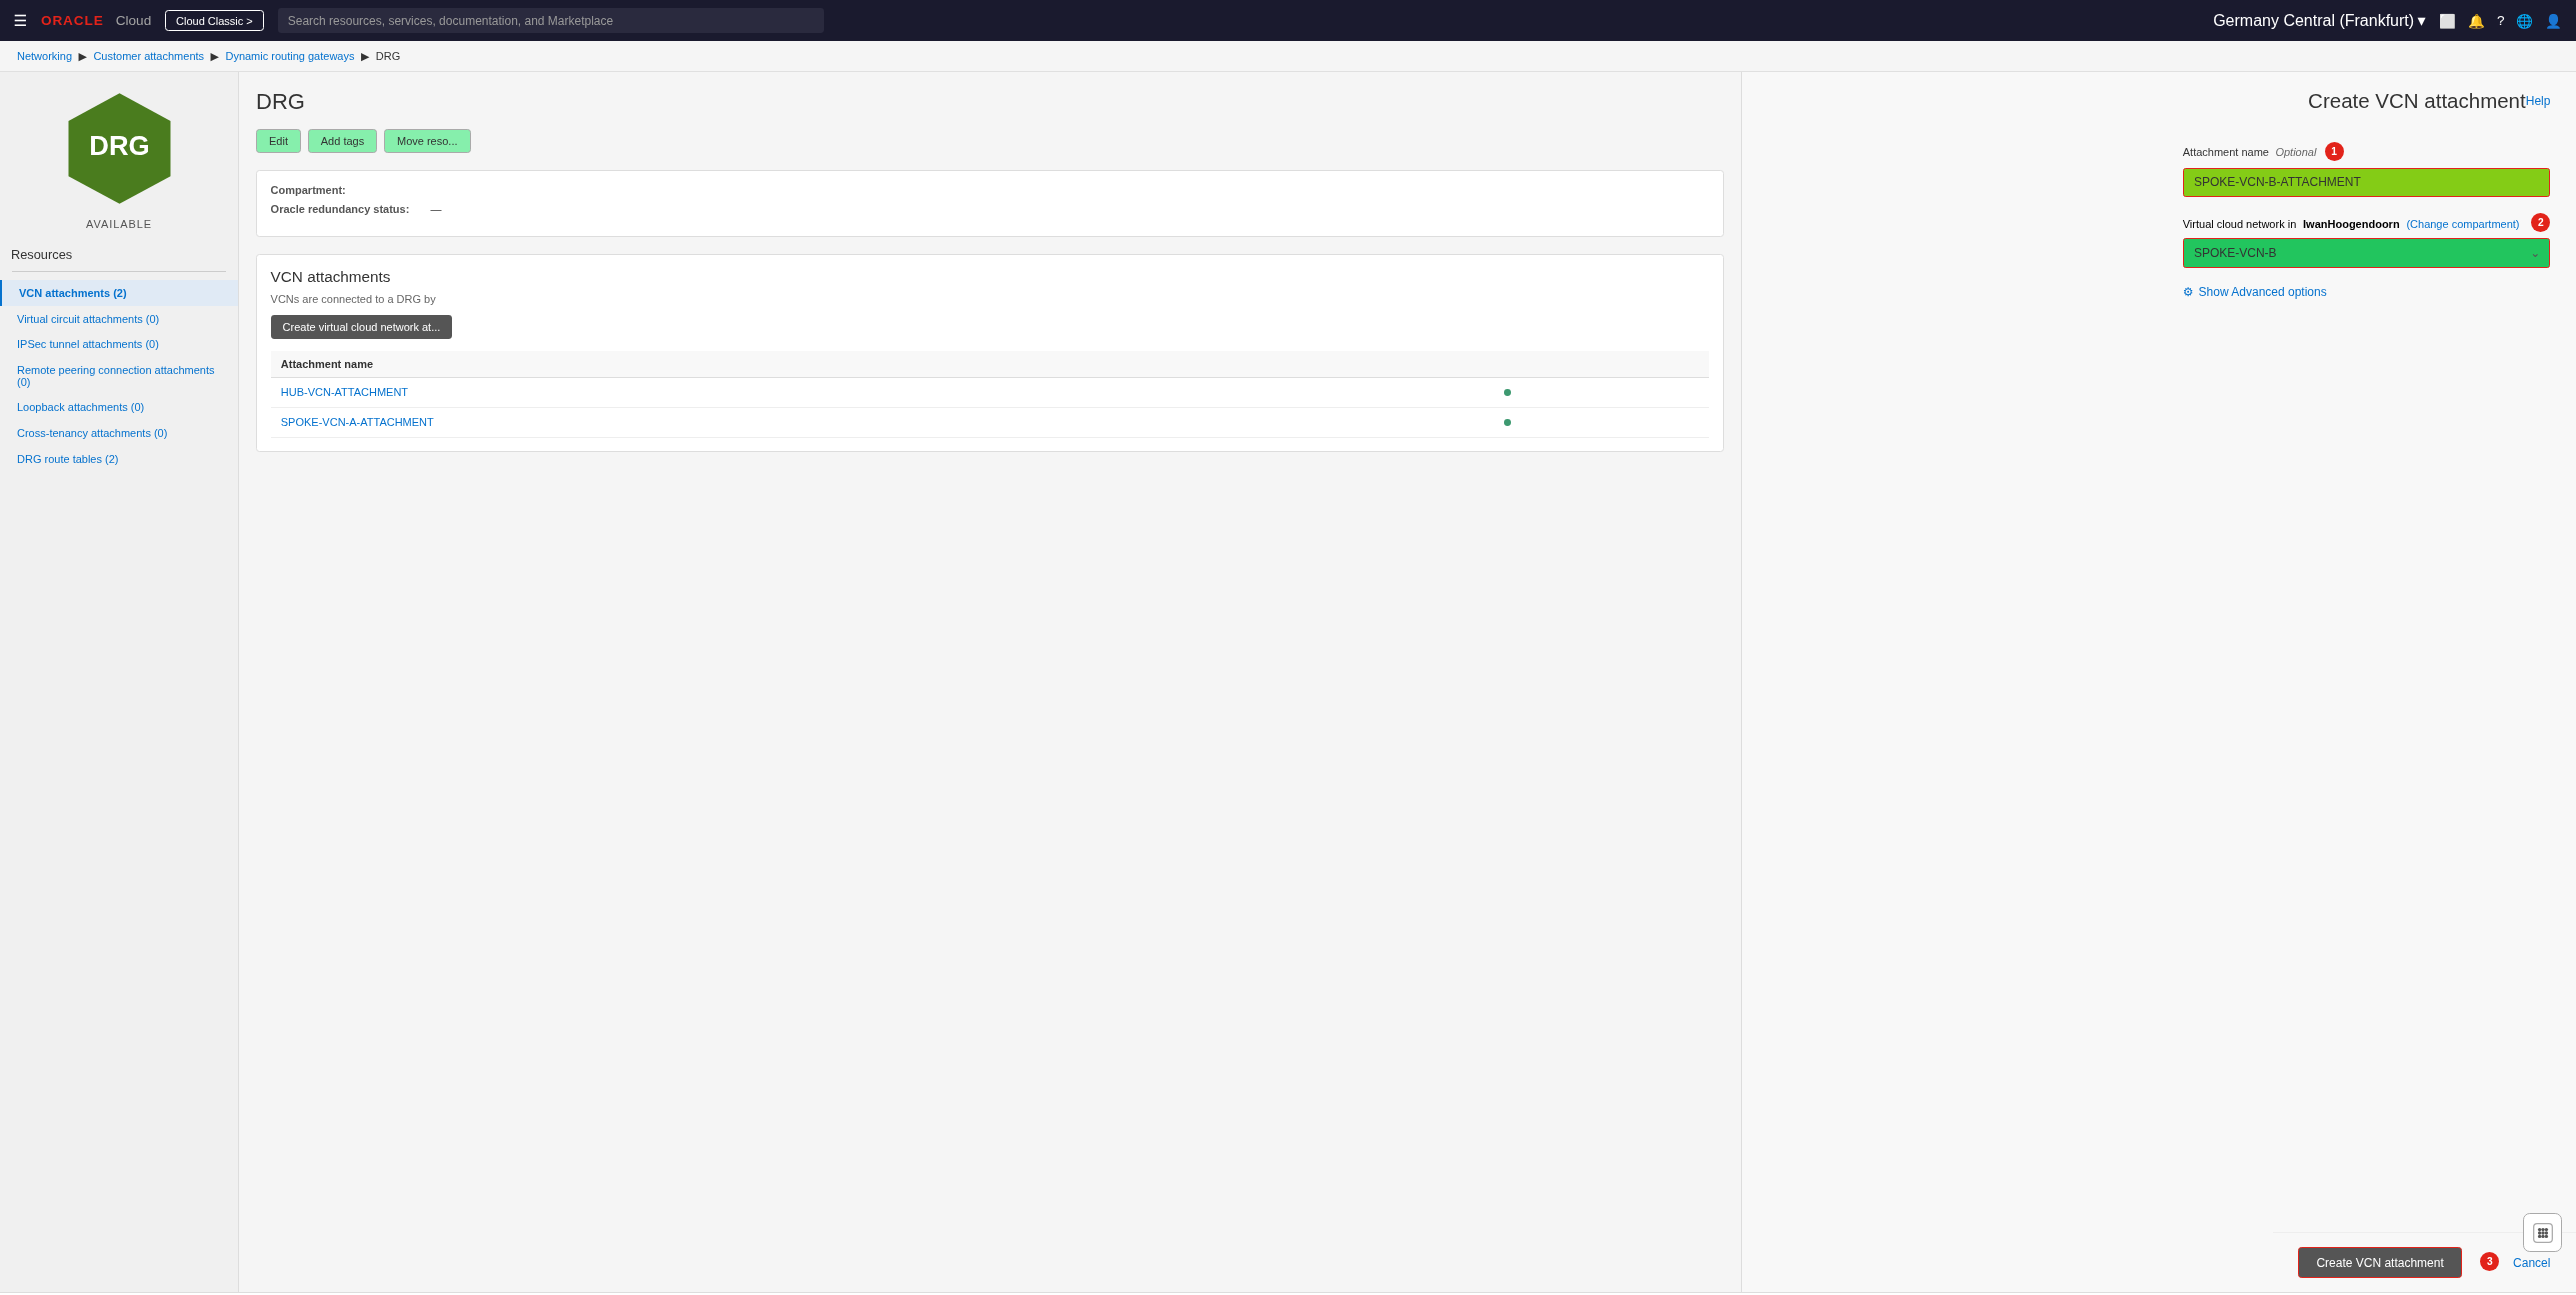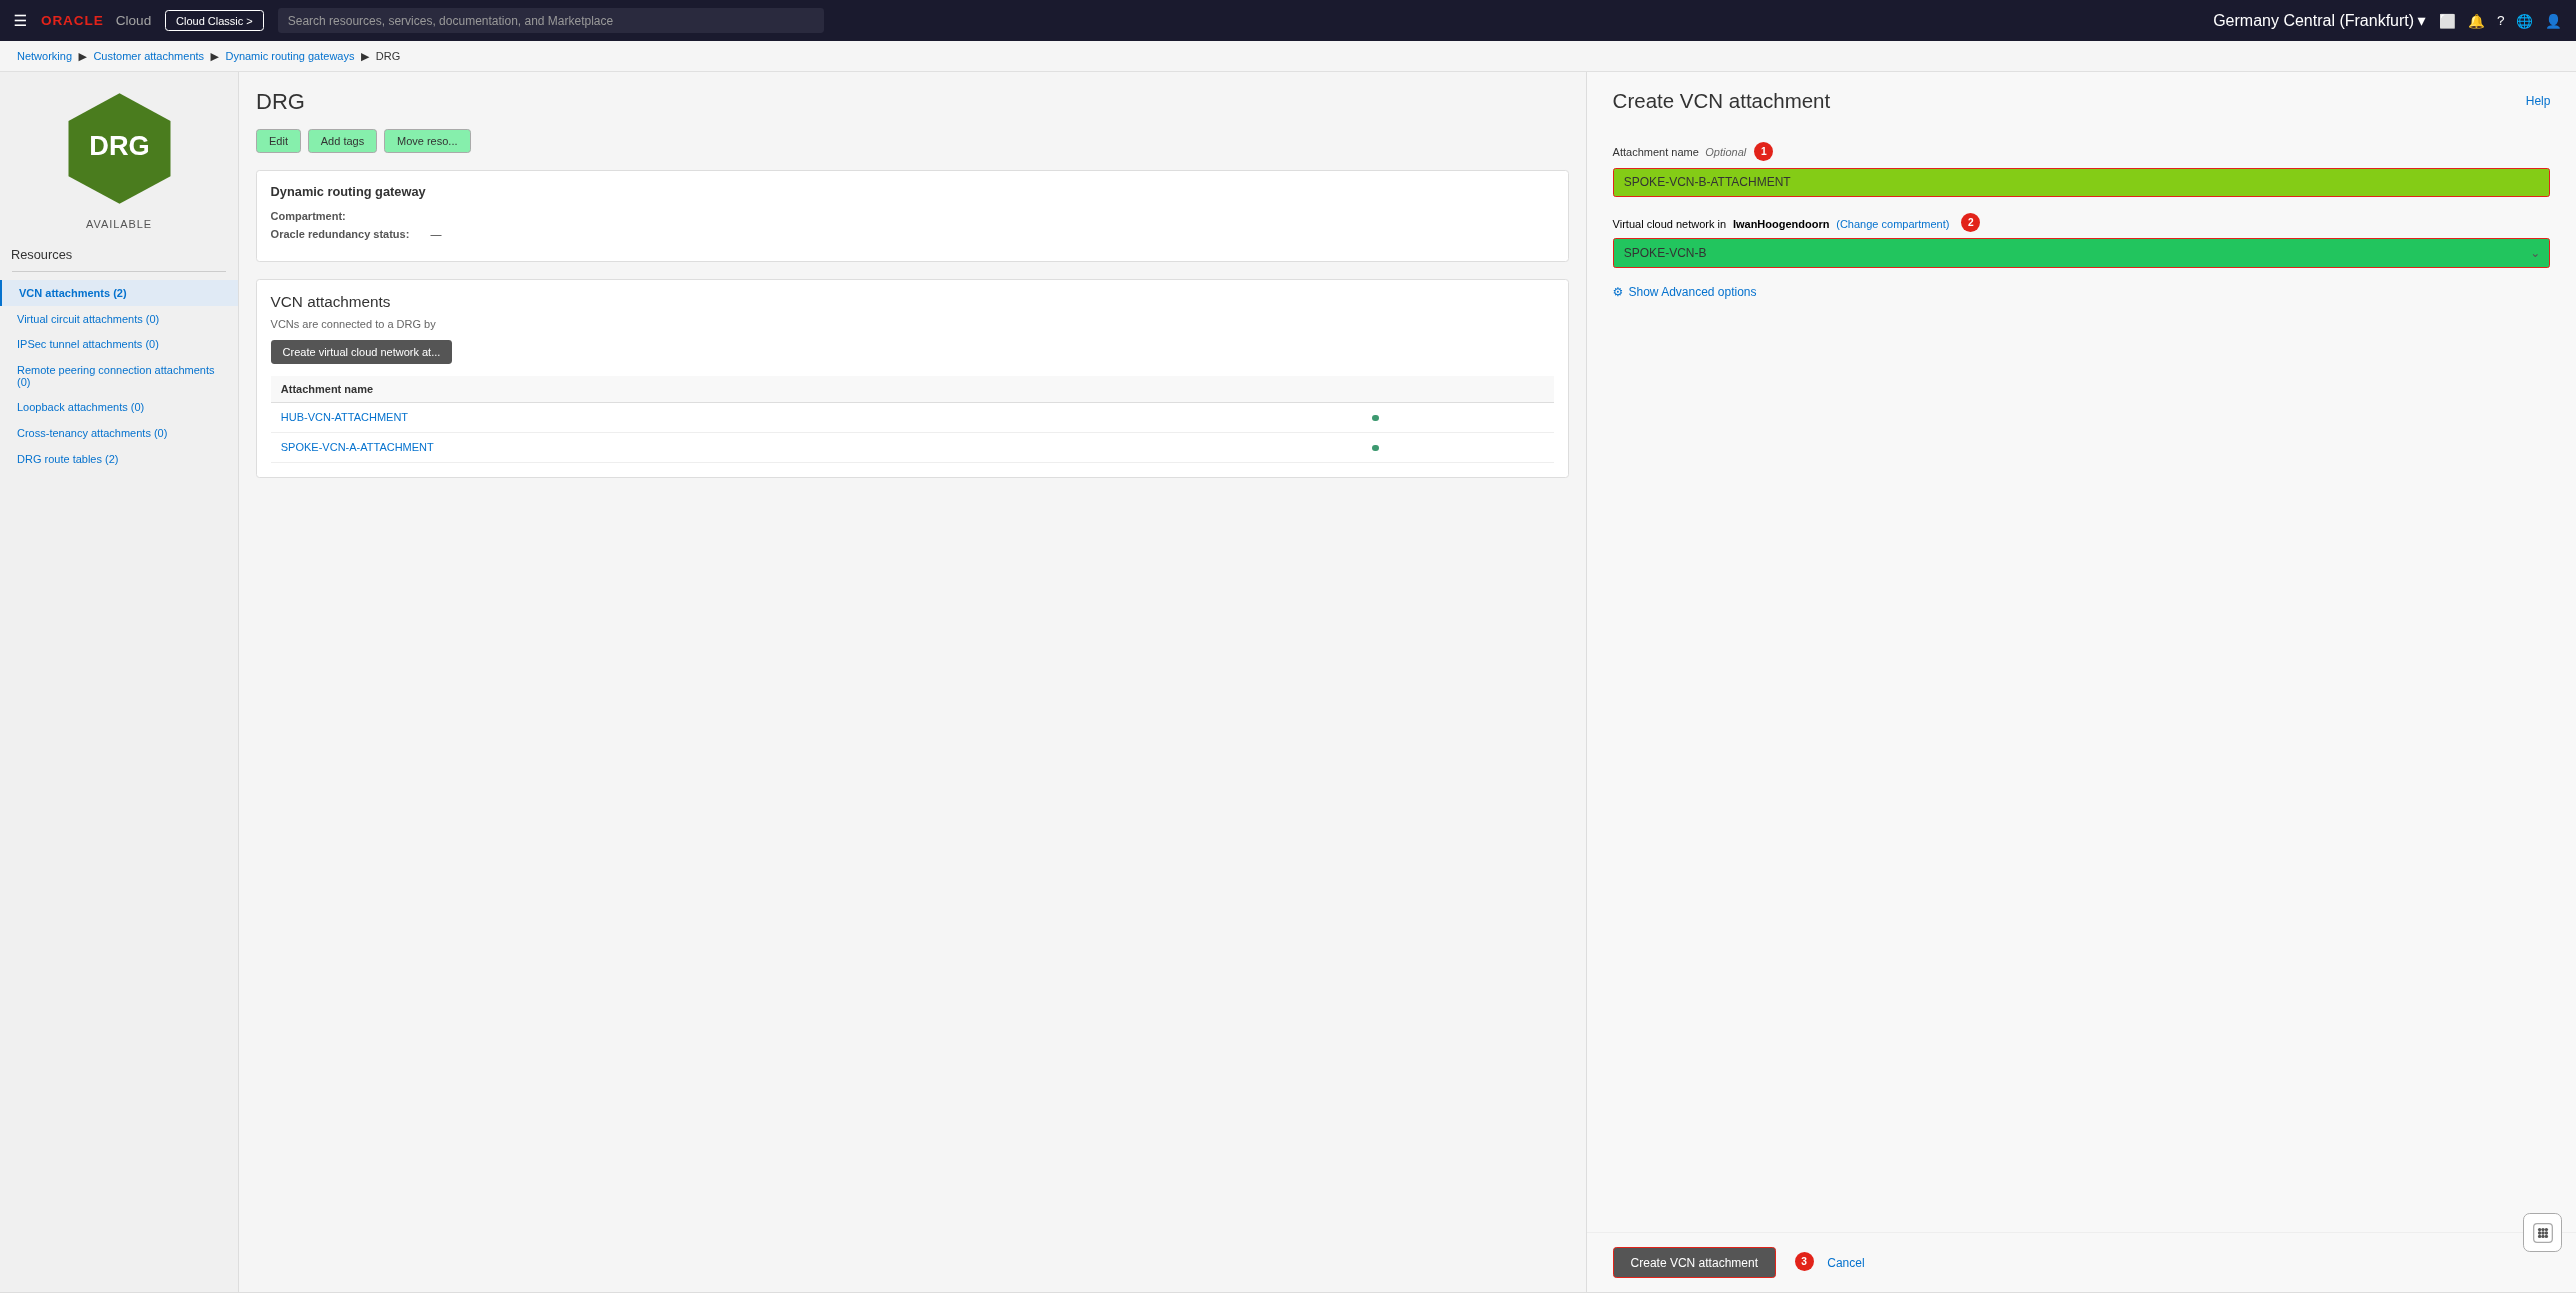--- a/index.html
+++ b/index.html
@@ -183,28 +183,29 @@
       padding: 8.5px 10.2px;
       font-size: 11px;
       border-bottom: 0.9px solid #eee;
     }
     .data-table td a { color: #0572ce; text-decoration: none; }
     .status-dot { width: 6.8px; height: 6.8px; border-radius: 50%; display: inline-block; margin-right: 3.4px; }
     .status-green { background: #3d9970; }
 
     
     .right-panel {
-      width: 990px;
+      width: 835px;
       background: #f8f8f8;
       border-left: 0.9px solid #ddd;
       display: flex;
       flex-direction: column;
       padding: 0;
       flex-shrink: 0;
       position: relative;
+      align-items: flex-end;
     }
     .panel-header {
       display: flex;
       align-items: center;
       justify-content: space-between;
       padding: 17px 25.6px 13.6px 25.6px;
       background: #f8f8f8;
     }
     .panel-title {
       font-size: 20.5px;
@@ -405,21 +406,20 @@
 
   <main class="center-content">
     <h1 class="page-title">DRG</h1>
     <div class="action-buttons">
       <button class="btn-secondary">Edit</button>
       <button class="btn-secondary">Add tags</button>
       <button class="btn-secondary">Move reso...</button>
     </div>
 
     <div class="info-section">
-      <div class="info-section-title">Dynamic routing gateway</div>
       <div class="info-row">
         <span class="info-label">Compartment:</span>
       </div>
       <div class="info-row">
         <span class="info-label">Oracle redundancy status:</span>
         <span class="info-value">—</span>
       </div>
     </div>
 
     <div class="table-section">

